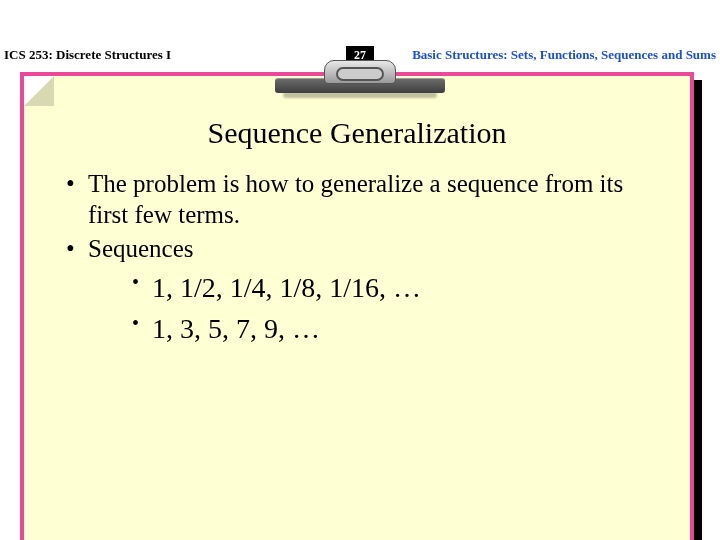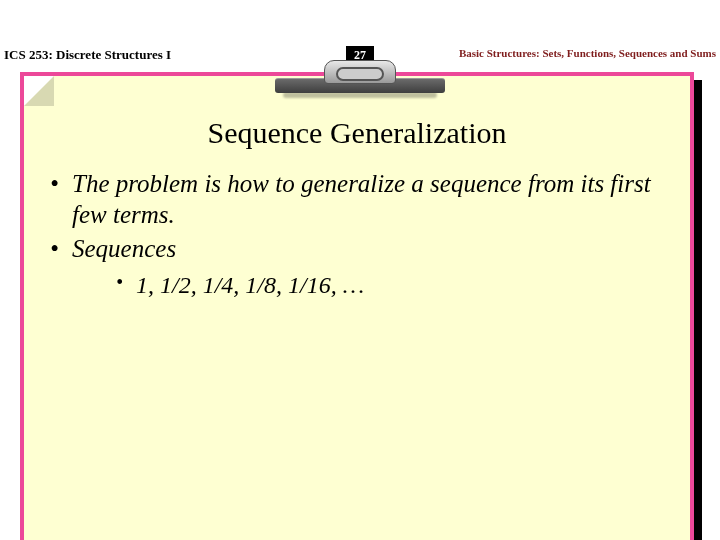--- a/index.html
+++ b/index.html
@@ -29,22 +29,22 @@
     top: 3px;
     font-weight: bold;
     font-size: 13px;
     color: #000;
   }
   .header-right {
     position: absolute;
     right: 4px;
     top: 3px;
     font-weight: bold;
-    font-size: 11px;
-    color: #7f1d1d;
+    font-size: 13px;
+    color: #1d4ed8;
   }
   .page-number-box {
     position: absolute;
     left: 50%;
     transform: translateX(-50%);
     top: 2px;
     width: 28px;
     height: 18px;
     background: #000;
     color: #fff;
@@ -157,40 +157,39 @@
   }
   .body {
     margin: 18px 20px 0 20px;
     font-size: 25px;
     line-height: 1.25;
     color: #000;
   }
   .main-list {
     list-style: none;
     padding: 0;
-    margin: 0;
-    font-style: italic;
+    margin: 16px;
   }
   .main-list > li {
     position: relative;
     padding-left: 28px;
     margin-bottom: 2px;
   }
   .main-list > li::before {
     content: "•";
     position: absolute;
     left: 6px;
     top: 0;
     font-size: 25px;
   }
   .sub-list {
     list-style: none;
     padding: 0;
     margin: 6px 0 0 40px;
-    font-size: 24px;
+    font-size: 28px;
   }
   .sub-list > li {
     position: relative;
     padding-left: 24px;
     margin-bottom: 6px;
   }
   .sub-list > li::before {
     content: "•";
     position: absolute;
     left: 4px;
@@ -221,19 +220,20 @@
     <div class="fold2"></div>
 
     <div class="title">Sequence Generalization</div>
 
     <div class="body">
       <ul class="main-list">
         <li><span>The problem is how to generalize a sequence from its first few terms.</span></li>
         <li><span>Sequences</span>
           <ul class="sub-list">
             <li><span>1, 1/2, 1/4, 1/8, 1/16, …</span></li>
+            <li><span>1, 3, 5, 7, 9, …</span></li>
           </ul>
         </li>
       </ul>
     </div>
   </div>
 
 </div>
 
 </body></html>

